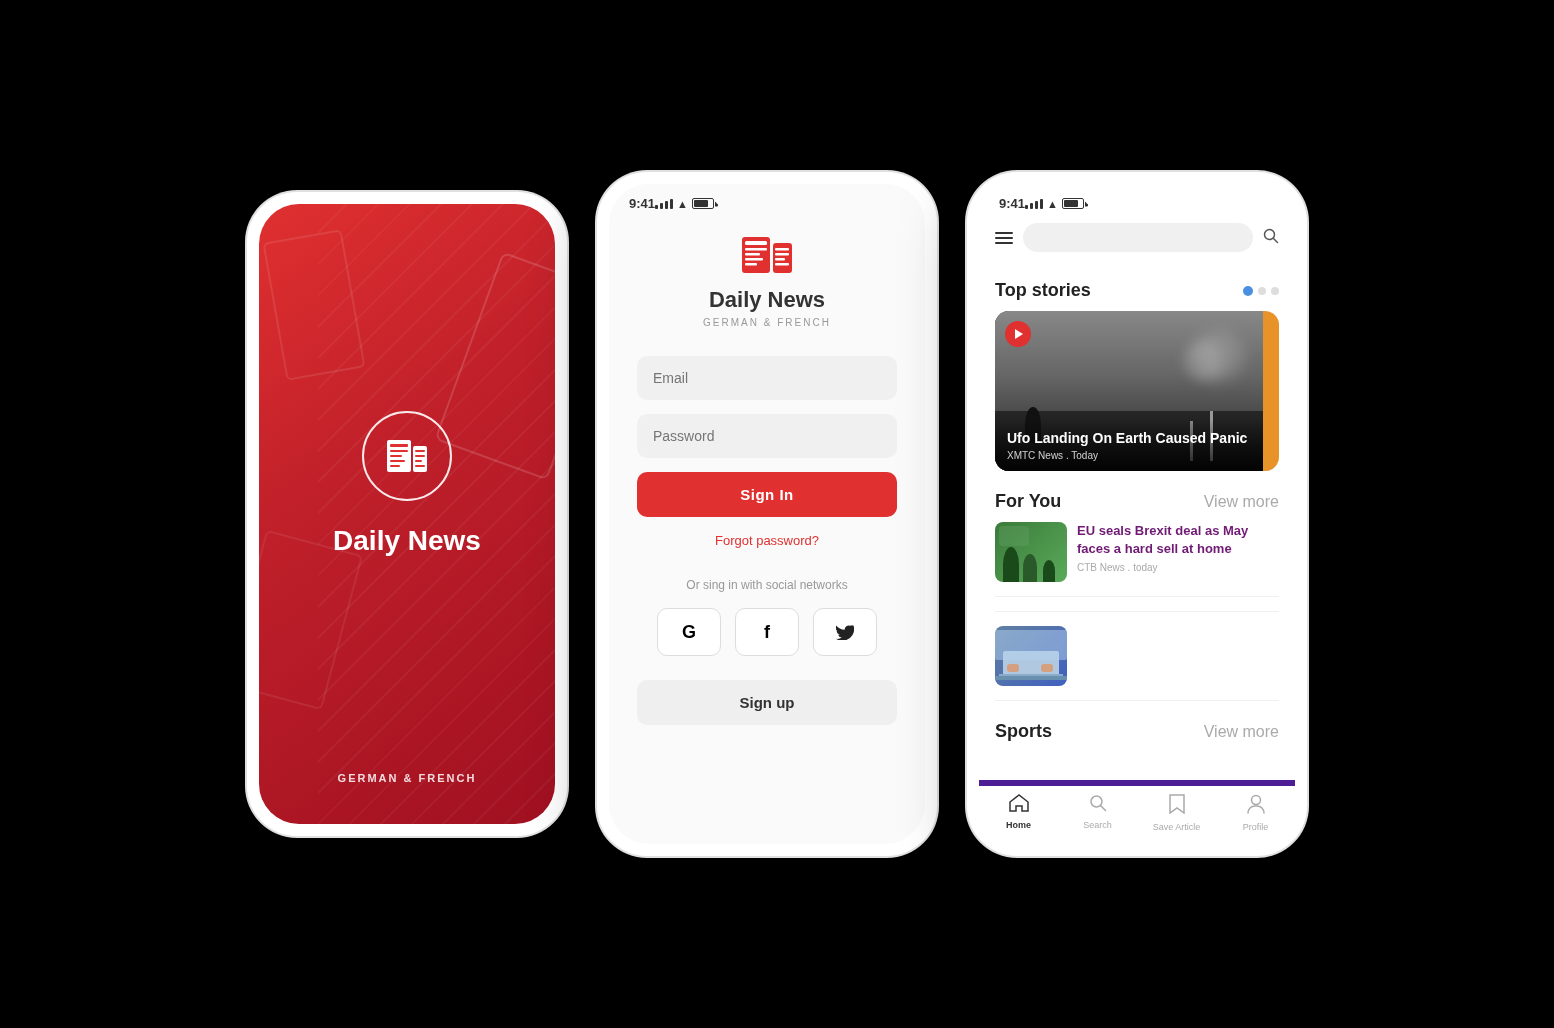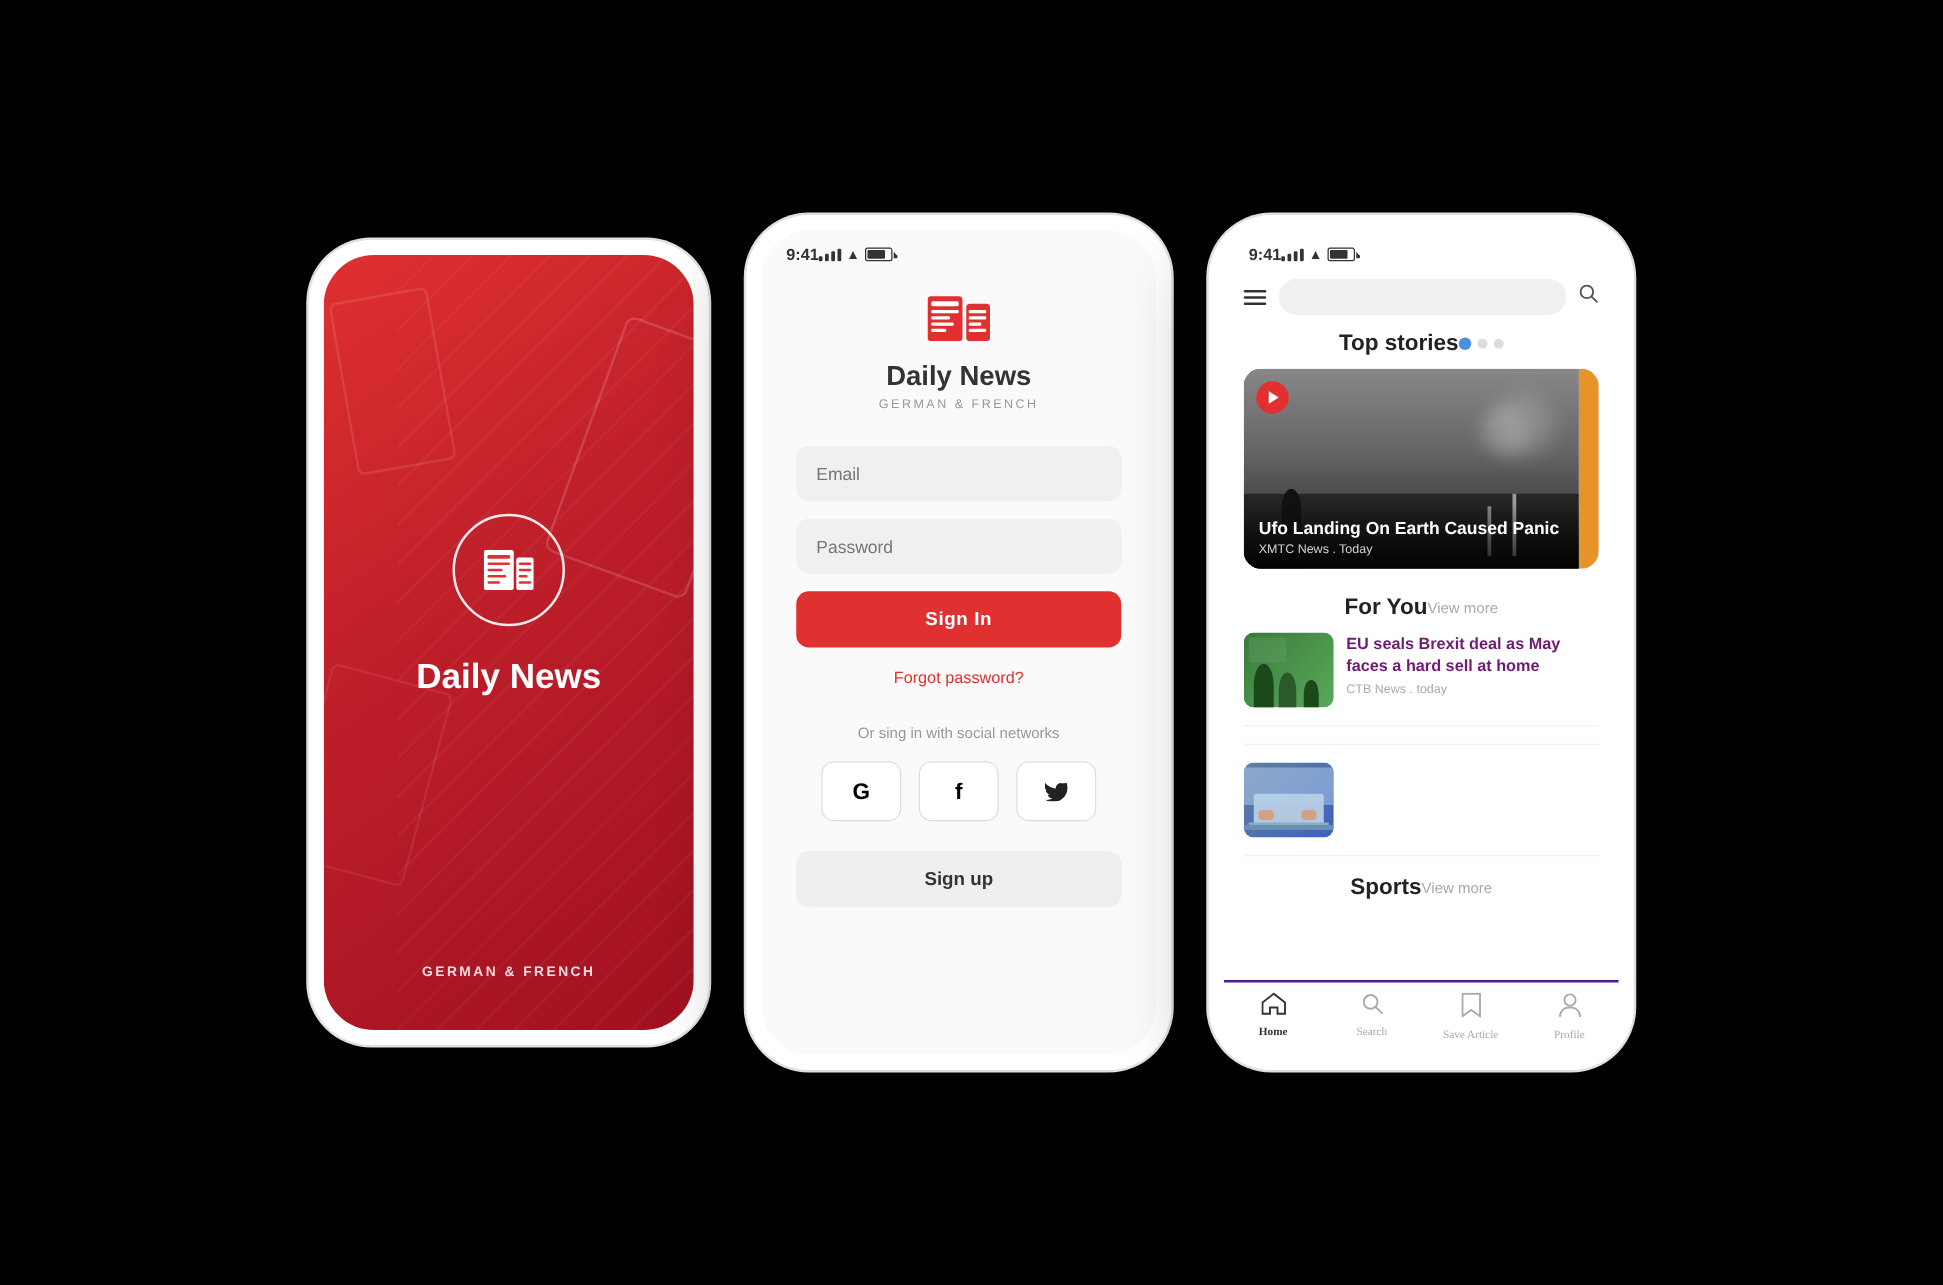--- a/index.html
+++ b/index.html
@@ -302,24 +302,24 @@
     .feed-body {
       flex: 1;
       overflow-y: auto;
       padding: 0 16px;
       scrollbar-width: none;
     }
     .feed-body::-webkit-scrollbar { display: none; }
 
     .section-header {
       display: flex;
-      justify-content: center;
+      justify-content: space-between;
       align-items: center;
       margin-bottom: 10px;
-      margin-top: 4px;
+      margin-top: 20px;
     }
     .section-title {
       font-size: 18px;
       font-weight: 800;
       color: #222;
     }
     .section-dots {
       display: flex;
       gap: 5px;
       align-items: center;
@@ -395,21 +395,21 @@
     }
     .top-story-orange-strip {
       width: 16px;
       background: #e8922a;
       flex-shrink: 0;
     }
 
     
     .view-more {
       color: #aaa;
-      font-size: 12px;
+      font-size: 16px;
       cursor: pointer;
       display: flex;
       align-items: center;
       gap: 2px;
     }
     .article-row {
       display: flex;
       gap: 10px;
       margin-bottom: 14px;
       align-items: flex-start;
@@ -445,24 +445,23 @@
     }
     .section-divider {
       height: 1px;
       background: #f0f0f0;
       margin: 6px 0 14px;
     }
 
     
     .bottom-nav {
       display: flex;
-      border-top: 2px solid #4c1d95;
+      border-top: 6px solid #4c1d95;
       padding: 8px 0 12px;
       background: #fff;
-      font-family: Liberation Serif, serif;
     }
     .nav-item {
       flex: 1;
       display: flex;
       flex-direction: column;
       align-items: center;
       gap: 3px;
       cursor: pointer;
     }
     .nav-icon { font-size: 18px; color: #aaa; }

